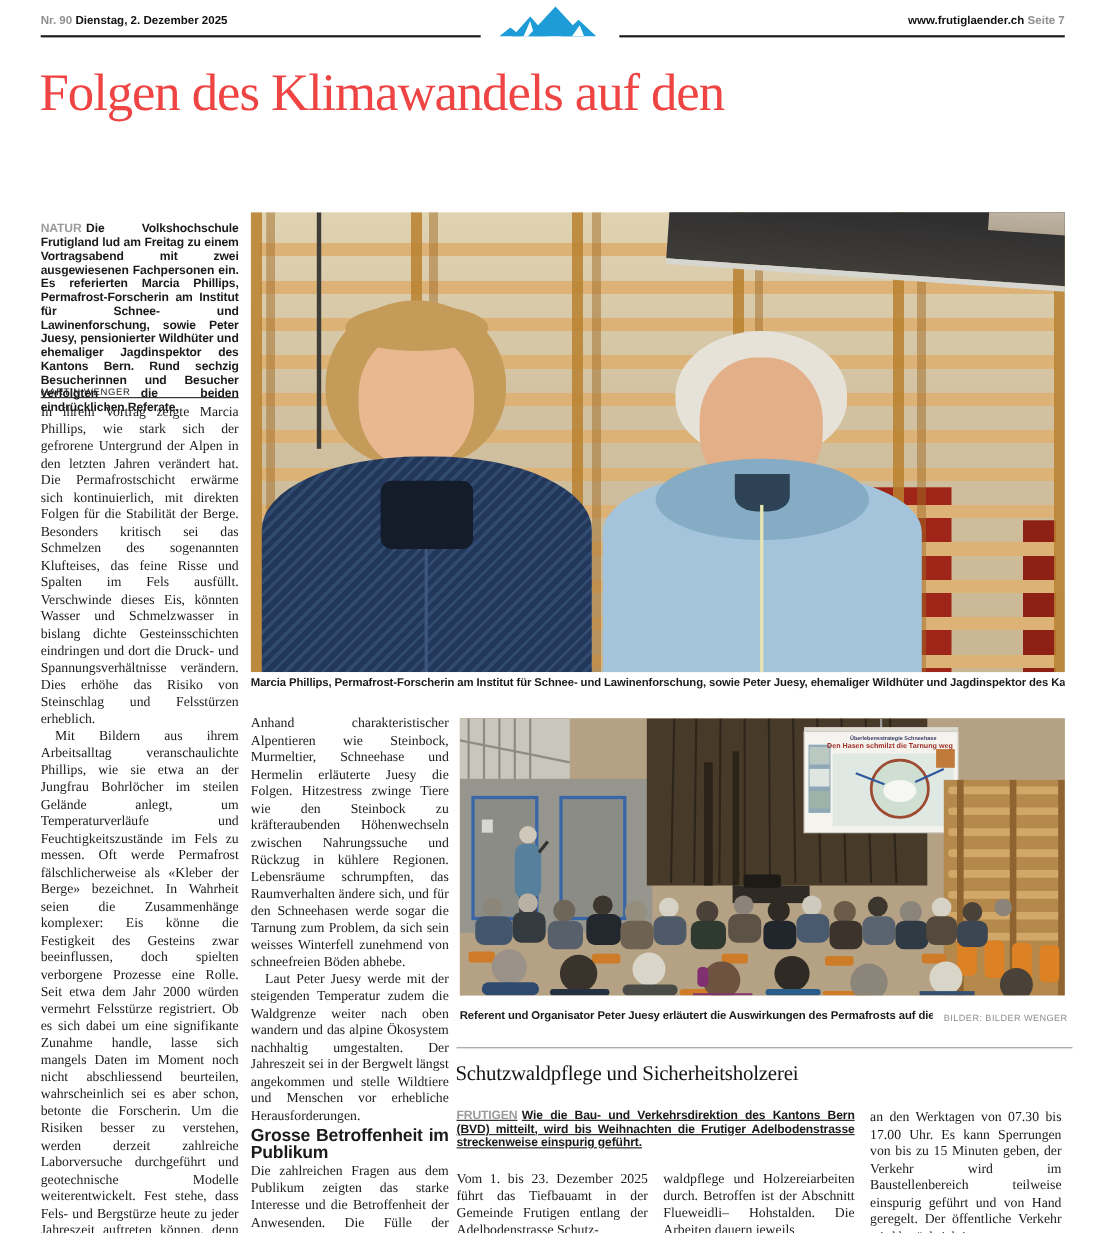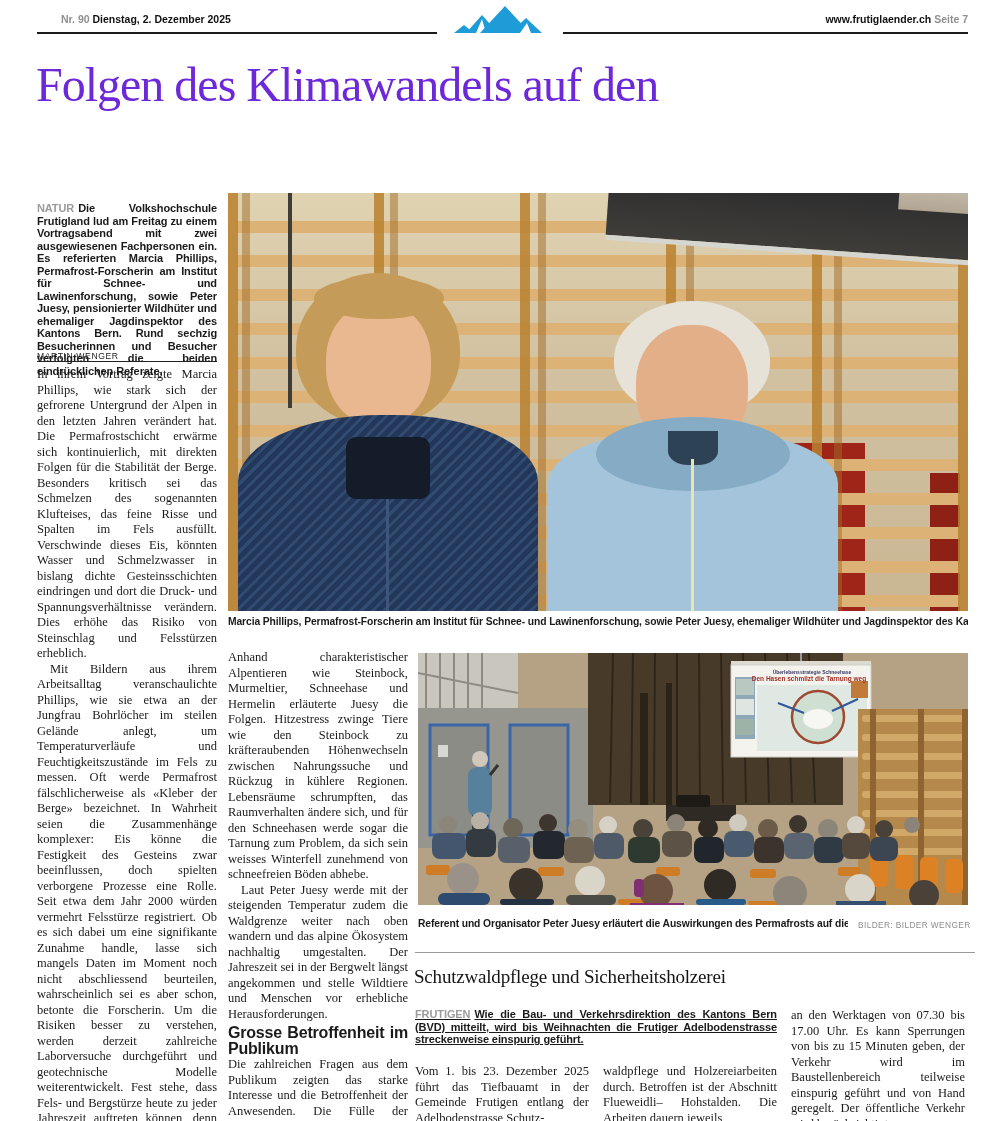--- a/index.html
+++ b/index.html
@@ -5,21 +5,21 @@
   html,body{margin:0;padding:0;}
   body{width:1000px;height:1121px;background:#fff;position:relative;overflow:hidden;
        font-family:"Liberation Serif",serif;color:#1a1a1a;}
   .abs{position:absolute;}
   
   .mast{font-family:"Liberation Sans",sans-serif;font-size:10.5px;color:#111;}
   .mast .lite{color:#8f8f8f;font-weight:bold;}
   .mast .bold{font-weight:bold;}
   .mast-rule{height:2px;background:#1c1c1c;}
   
-  .headline{font-size:48px;line-height:53px;letter-spacing:-1px;font-weight:400;color:#6d28d9;}
+  .headline{font-size:48px;line-height:53px;letter-spacing:-1px;font-weight:400;color:#ef4444;}
   
   .lead{font-family:"Liberation Sans",sans-serif;font-weight:bold;font-size:11px;
         line-height:12.5px;text-align:justify;letter-spacing:-.1px;}
   .kicker{color:#9b9b9b;margin-right:4px;}
   .byline{font-family:"Liberation Sans",sans-serif;font-size:8.6px;letter-spacing:.6px;
           color:#222;border-bottom:1px solid #222;padding-bottom:0;}
   .body-txt{font-size:12.5px;line-height:15.5px;text-align:justify;hyphens:auto;}
   .body-txt p{margin:0;}
   .body-txt p.indent{text-indent:13px;}
   .subhead{font-family:"Liberation Sans",sans-serif;font-weight:bold;font-size:16px;
@@ -51,21 +51,21 @@
   .person .torso{position:absolute;bottom:0;}
   
   .p2{background:#b5a183;}
   .slide-txt{position:absolute;text-align:center;font-family:"Liberation Sans",sans-serif;}
   .slide-t1{font-size:5px;color:#3a3a66;font-weight:bold;line-height:6px;}
   .slide-t2{font-size:6.5px;color:#a03028;font-weight:bold;line-height:7px;}
 </style>
 </head>
 <body>
 
-<div class="abs mast" style="left:37px;top:13px;margin-left:24px;">
+<div class="abs mast" style="left:37px;top:13px;">
   <span class="lite">Nr. 90</span>
   <span class="bold">Dienstag, 2. Dezember 2025</span>
 </div>
 <div class="abs mast" style="right:32px;top:13px;">
   <span class="bold">www.frutiglaender.ch</span>
   <span class="lite">Seite 7</span>
 </div>
 <svg class="abs" style="left:452px;top:5px;" width="96" height="30" viewBox="0 0 96 30">
   <polygon points="2,28 12,20 22,28" fill="#1E9CD7"></polygon>
   <polygon points="14,28 30,10 46,28" fill="#1E9CD7"></polygon>

